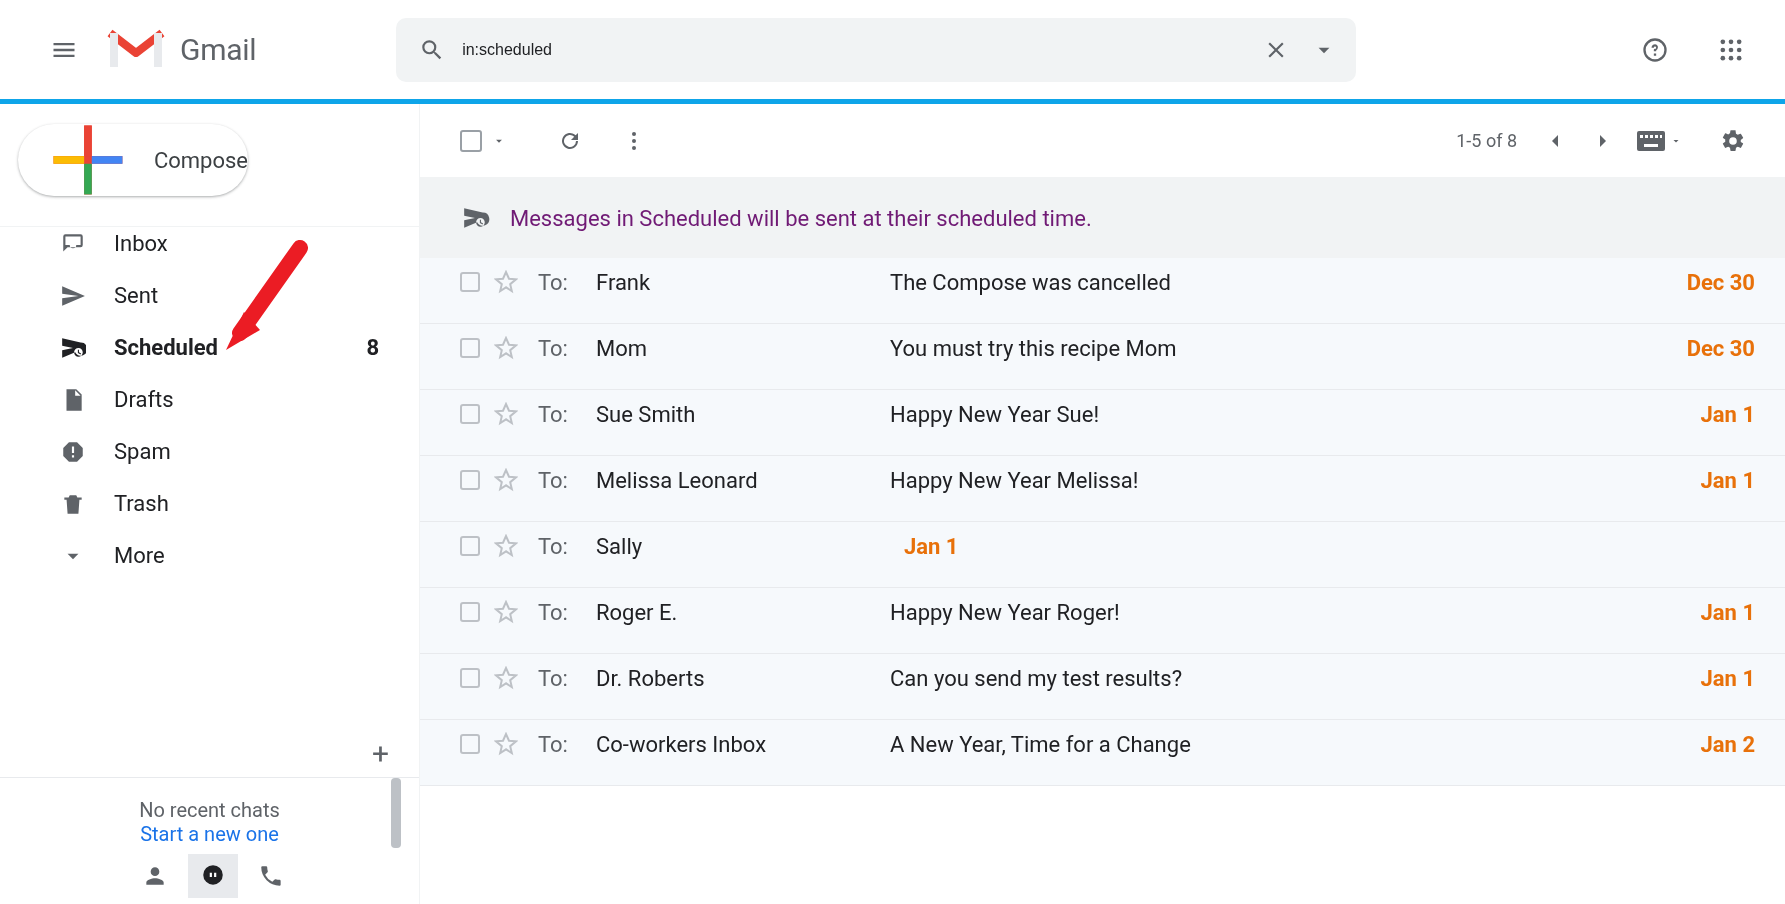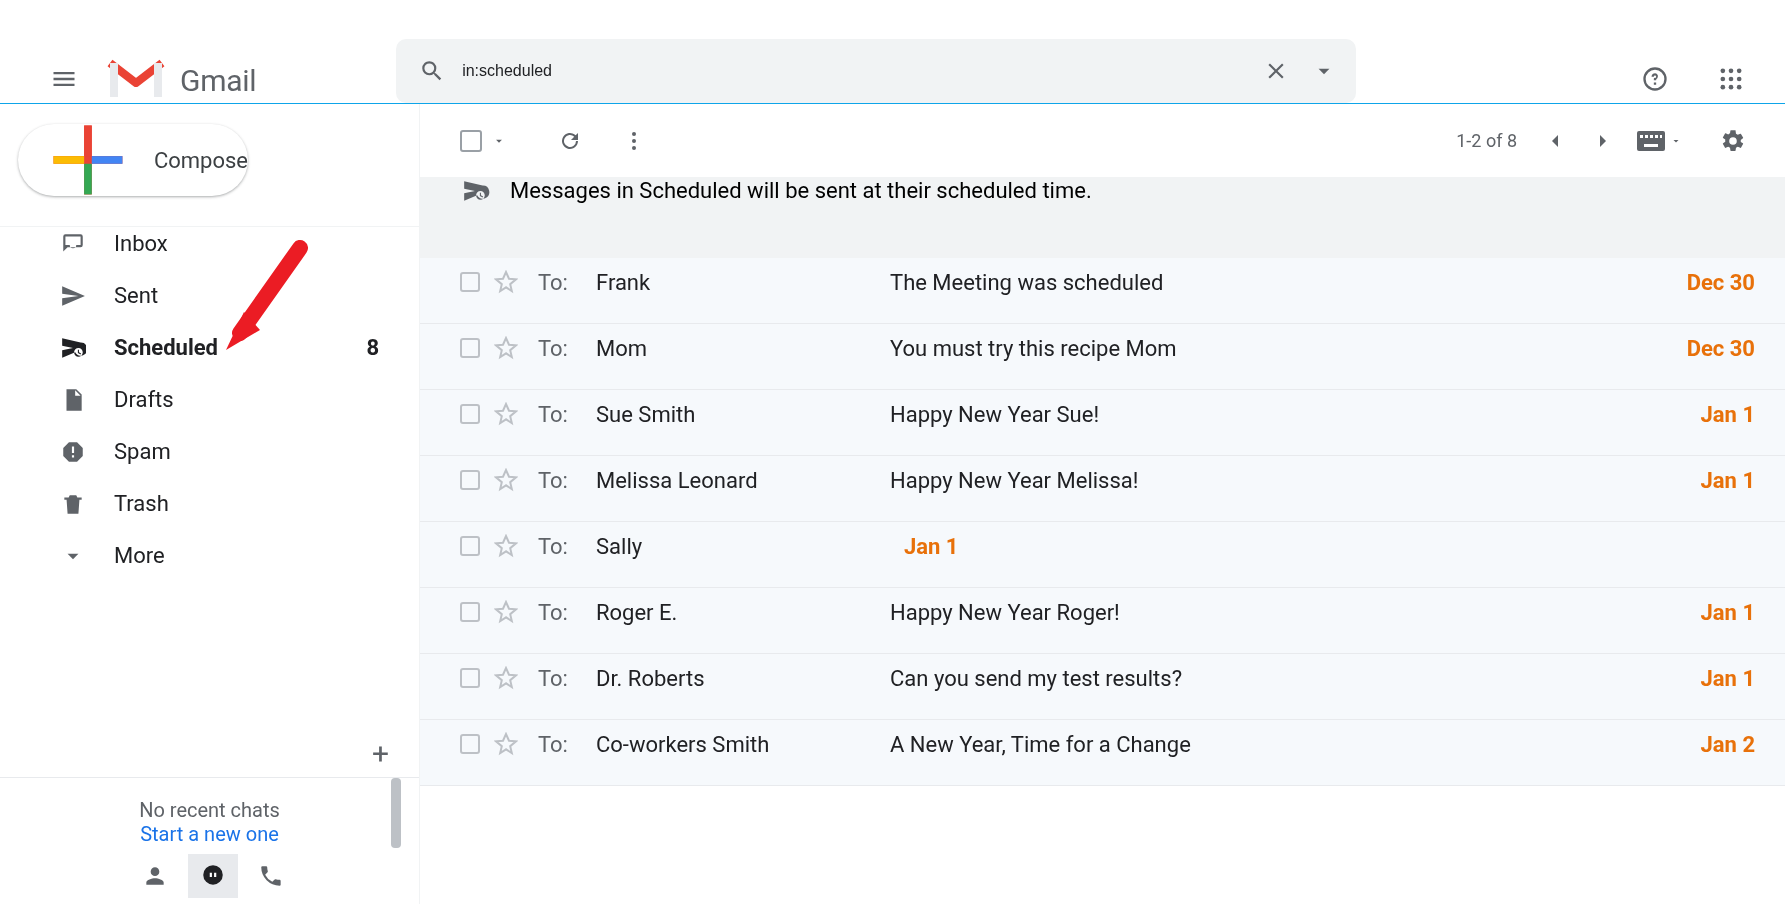--- a/index.html
+++ b/index.html
@@ -9,23 +9,23 @@
     color: #202124;
     width: 1785px;
     height: 904px;
     overflow: hidden;
   }
 
   
   .header {
     height: 104px;
     display: flex;
-    align-items: flex-end;
+    align-items: center;
     padding: 0 20px 0 40px;
-    border-bottom: 1px solid #0ea5e9;
+    border-bottom: 5px solid #0ea5e9;
   }
   .menu-btn { width: 48px; height: 48px; display:flex; align-items:center; justify-content:center; cursor:pointer; border-radius:50%; }
   .menu-btn svg { width: 28px; height: 28px; fill:#5f6368; }
   .logo-wrap { display:flex; align-items:center; margin-left: 18px; gap: 14px; }
   .gmail-logo { width: 60px; height: 46px; position:relative; }
   .gmail-text { font-size: 30px; color:#5f6368; letter-spacing:-0.3px; }
   .search-bar {
     flex: 0 0 auto;
     margin-left: 140px;
     width: 960px;
@@ -133,24 +133,24 @@
   .tb-spacer { flex:1; }
   .tb-range { font-size:18px; color:#5f6368; margin-right:10px; }
   .tb-nav { display:flex; align-items:center; gap:4px; }
   .tb-kbd svg { width:30px; height:22px; fill:#5f6368; }
   .tb-settings svg { width:26px; height:26px; fill:#5f6368; }
 
   .banner {
     height: 80px;
     background:#f1f3f4;
     display:flex;
-    align-items:flex-start;
+    align-items:center;
     padding-left: 40px;
     gap: 20px;
-    color:#000000;
+    color:#701a75;
     font-size:22px;
   }
   .banner svg { width:30px; height:26px; fill:#5f6368; }
 
   .rows { display:flex; flex-direction:column; }
   .row {
     height: 66px;
     display:flex;
     align-items:center;
     padding: 0 30px 17px 40px;
@@ -363,21 +363,21 @@
           </svg>
       </div>
       <div class="tb-icon-btn" style="margin-left:14px">
         <svg viewBox="0 0 24 24">
             <circle cx="12" cy="5" r="2"></circle>
             <circle cx="12" cy="12" r="2"></circle>
             <circle cx="12" cy="19" r="2"></circle>
           </svg>
       </div>
       <div class="tb-spacer"></div>
-      <span class="tb-range">1-2 of 8</span>
+      <span class="tb-range">1-5 of 8</span>
       <div class="tb-nav">
         <div class="tb-icon-btn">
             <svg viewBox="0 0 24 24">
               <path d="M15 6l-6 6 6 6z"></path>
             </svg>
           </div>
         <div class="tb-icon-btn">
             <svg viewBox="0 0 24 24">
               <path d="M9 6l6 6-6 6z"></path>
             </svg>
@@ -412,21 +412,21 @@
     </div>
 
     <div class="rows" id="rows">
         <div class="row">
           <div class="r-checkbox"></div>
           <div class="r-star"><svg viewBox="0 0 24 24">
               <path d="M12 17.3 6.2 21l1.6-6.8L2 9.3l7-.6L12 2l3 6.7 7 .6-5.8 4.9L17.8 21z"></path>
             </svg></div>
           <span class="r-to">To:</span>
           <span class="r-rec">Frank</span>
-          <span class="r-subj">The Meeting was scheduled</span>
+          <span class="r-subj">The Compose was cancelled</span>
           <span class="r-date">Dec 30</span>
         </div>
         <div class="row">
           <div class="r-checkbox"></div>
           <div class="r-star"><svg viewBox="0 0 24 24">
               <path d="M12 17.3 6.2 21l1.6-6.8L2 9.3l7-.6L12 2l3 6.7 7 .6-5.8 4.9L17.8 21z"></path>
             </svg></div>
           <span class="r-to">To:</span>
           <span class="r-rec">Mom</span>
           <span class="r-subj">You must try this recipe Mom</span>
@@ -480,19 +480,19 @@
           <span class="r-rec">Dr. Roberts</span>
           <span class="r-subj">Can you send my test results?</span>
           <span class="r-date">Jan 1</span>
         </div>
         <div class="row">
           <div class="r-checkbox"></div>
           <div class="r-star"><svg viewBox="0 0 24 24">
               <path d="M12 17.3 6.2 21l1.6-6.8L2 9.3l7-.6L12 2l3 6.7 7 .6-5.8 4.9L17.8 21z"></path>
             </svg></div>
           <span class="r-to">To:</span>
-          <span class="r-rec">Co-workers Smith</span>
+          <span class="r-rec">Co-workers Inbox</span>
           <span class="r-subj">A New Year, Time for a Change</span>
           <span class="r-date">Jan 2</span>
         </div>
       </div>
   </div>
 </div>
 
 </body></html>

